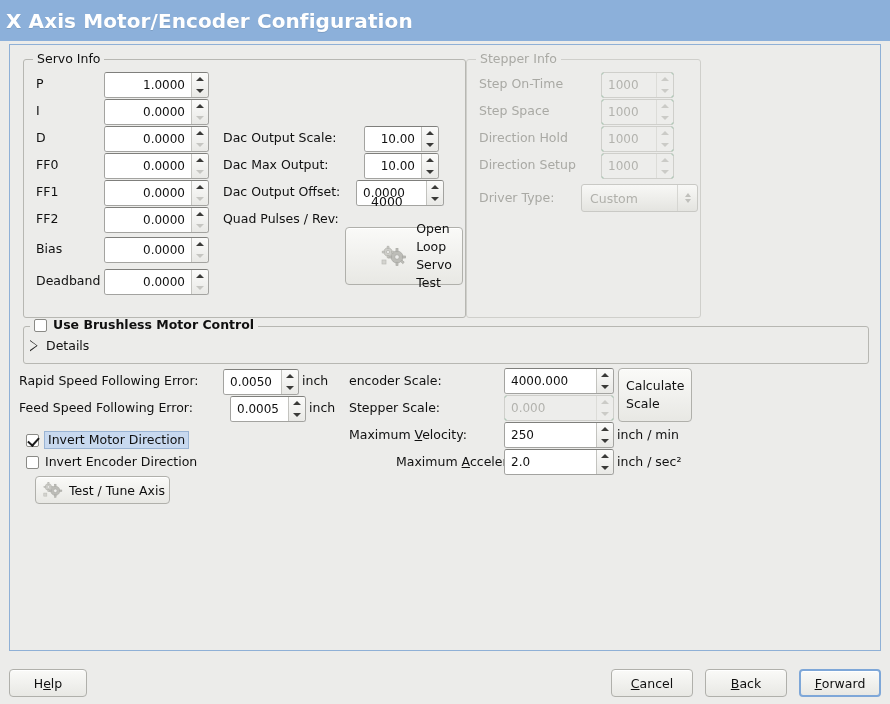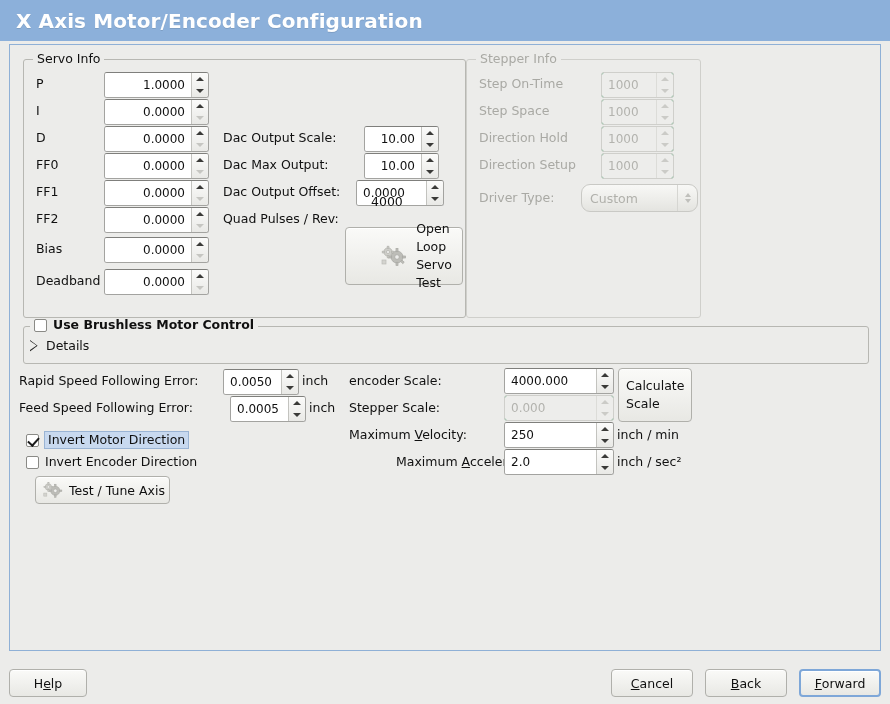--- a/index.html
+++ b/index.html
@@ -16,21 +16,21 @@
   
   .titlebar {
     position: absolute; left: 0; top: 0; width: 890px; height: 41px;
     background: #8cb0da;
     display: flex; align-items: center;
   }
   .titlebar .title {
     color: #ffffff;
     font-size: 20px;
     font-weight: bold;
-    padding-left: 16px;
+    padding-left: 6px;
     letter-spacing: 0.1px;
     text-shadow: 0 1px 0 rgba(0,0,0,0.10);
   }
 
   
   .content {
     position: absolute; left: 9px; top: 44px;
     width: 872px; height: 607px;
     background: #ececea;
     border: 1px solid #8fb0d6;
@@ -105,21 +105,21 @@
   .spin.disabled .arr-up { border-bottom-color: #cbcbc7; }
   .spin.disabled .arr-dn { border-top-color: #cbcbc7; }
 
   
   .combo {
     position: absolute;
     height: 28px;
     display: flex; align-items: center;
     background: linear-gradient(#f8f8f6, #e4e4e0);
     border: 1px solid #c9c9c5;
-    border-radius: 9px;
+    border-radius: 3px;
   }
   .combo .ctext { flex: 1 1 auto; padding-left: 8px; color: #b0b0ab; }
   .combo .cbtn {
     flex: 0 0 20px; height: 100%;
     border-left: 1px solid #d6d6d2;
     display: flex; flex-direction: column;
     align-items: center; justify-content: center; gap: 2px;
   }
   .combo .cbtn .arr-up, .combo .cbtn .arr-dn { border-left-width: 3.5px; border-right-width: 3.5px; }
   .combo .cbtn .arr-up { border-bottom: 4px solid #c0c0bc; }

